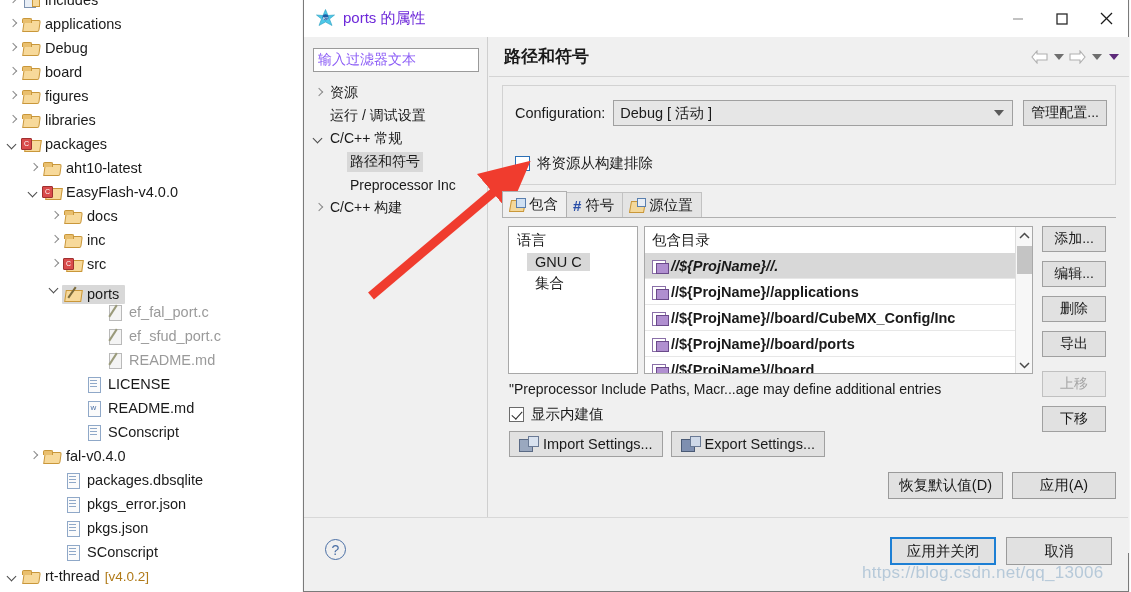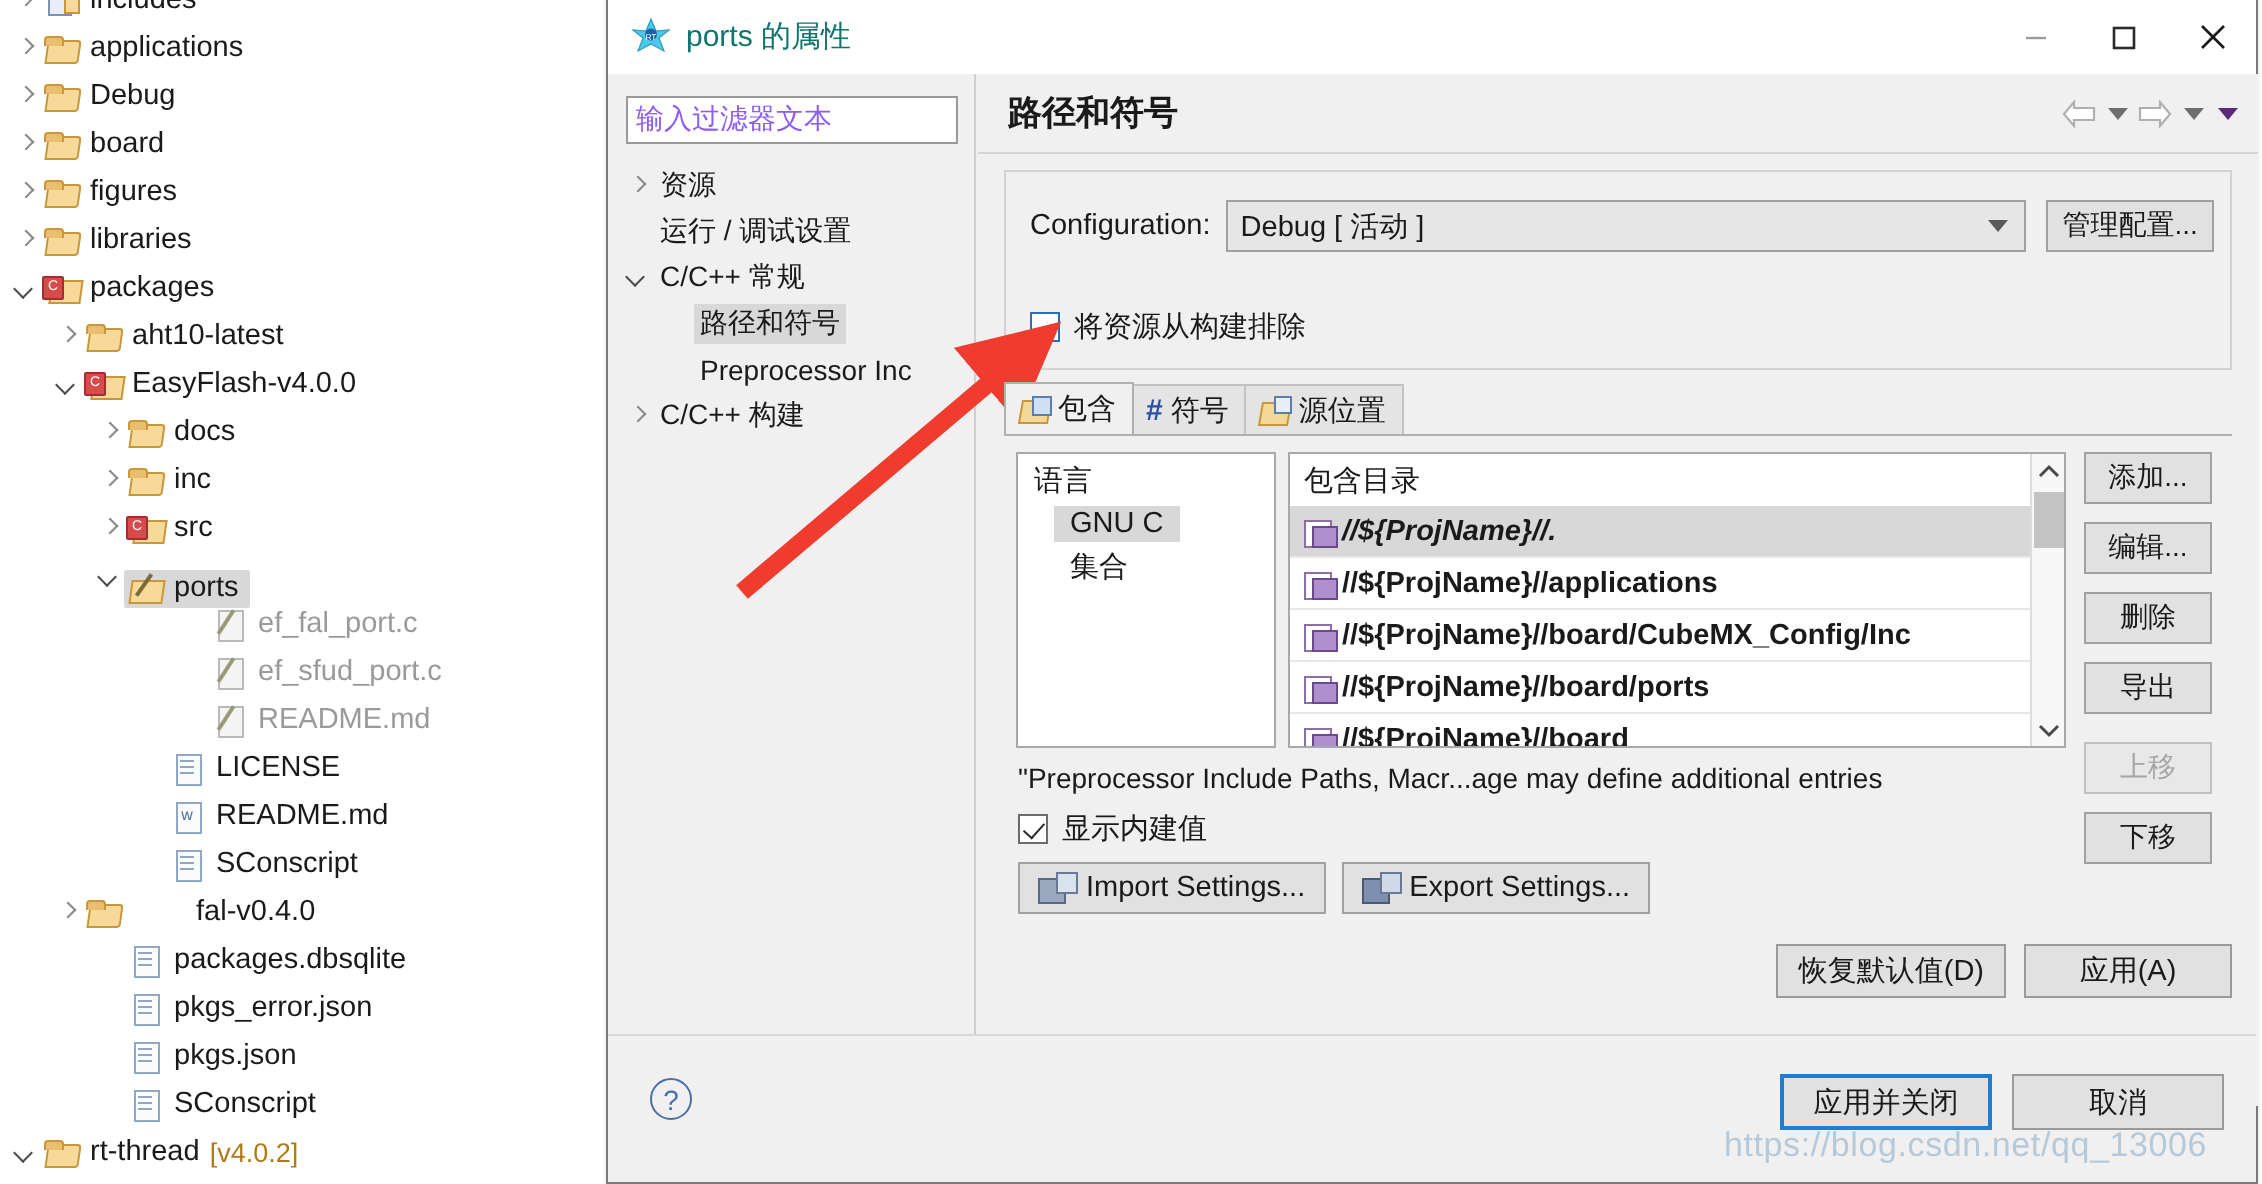--- a/index.html
+++ b/index.html
@@ -179,21 +179,21 @@
     position: relative;
     height: 37px;
     background: #ffffff;
     display: flex; align-items: center;
     padding-left: 12px;
   }
   #appicon {
     width: 19px; height: 19px; position: relative; margin-right: 8px; flex: 0 0 19px;
   }
   #title {
-    font-size: 15px; color: #0f766e;
+    font-size: 15px; color: #6d28d9;
   }
   .wbtns { position: absolute; right: 0; top: 0; height: 37px; display: flex; }
   .wbtn {
     width: 44px; height: 37px;
     display: flex; align-items: center; justify-content: center;
     color: #3a3a3a;
   }
   .wbtn svg { display: block; }
 
   #body {
@@ -694,21 +694,21 @@
         </div>
         <div class="trow" style="padding-left: 69px;">
           <span class="tw "></span>
           <span style="display: flex; align-items: center;">
             <span class="ticon ico-file"></span>
             <span class="tlabel">SConscript</span>
           </span>
         </div>
         <div class="trow" style="padding-left: 27px;">
           <span class="tw closed"></span>
-          <span style="display: flex; align-items: center; gap: 32px;">
+          <span style="display: flex; align-items: center;">
             <span class="ticon ico-folder"></span>
             <span class="tlabel">fal-v0.4.0</span>
           </span>
         </div>
         <div class="trow" style="padding-left: 48px;">
           <span class="tw "></span>
           <span style="display: flex; align-items: center;">
             <span class="ticon ico-file"></span>
             <span class="tlabel">packages.dbsqlite</span>
           </span>

